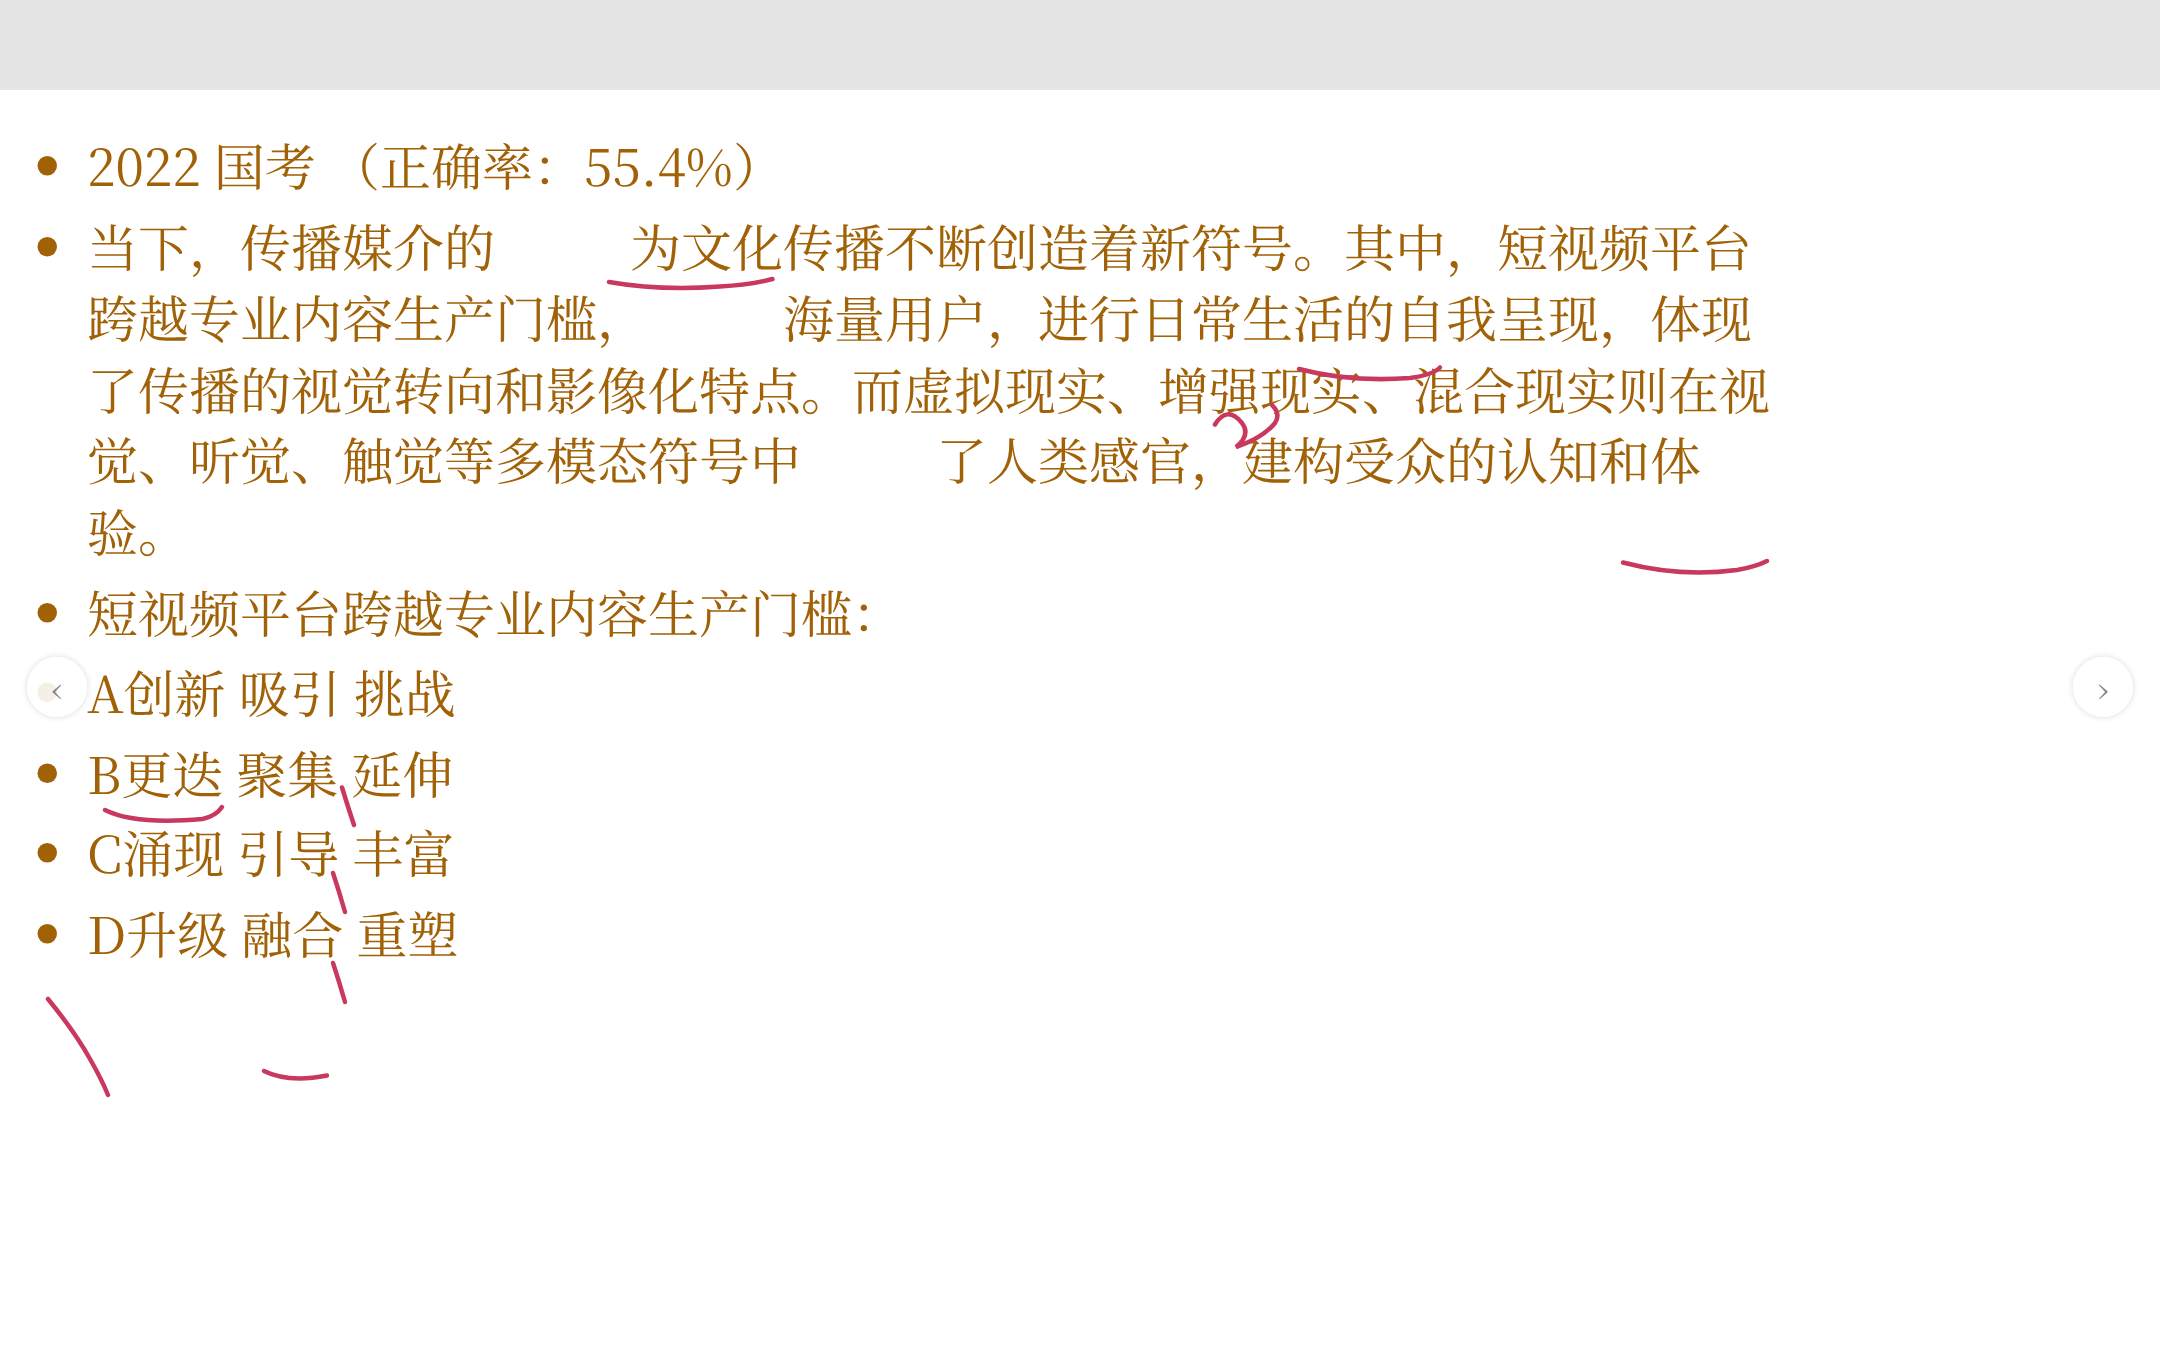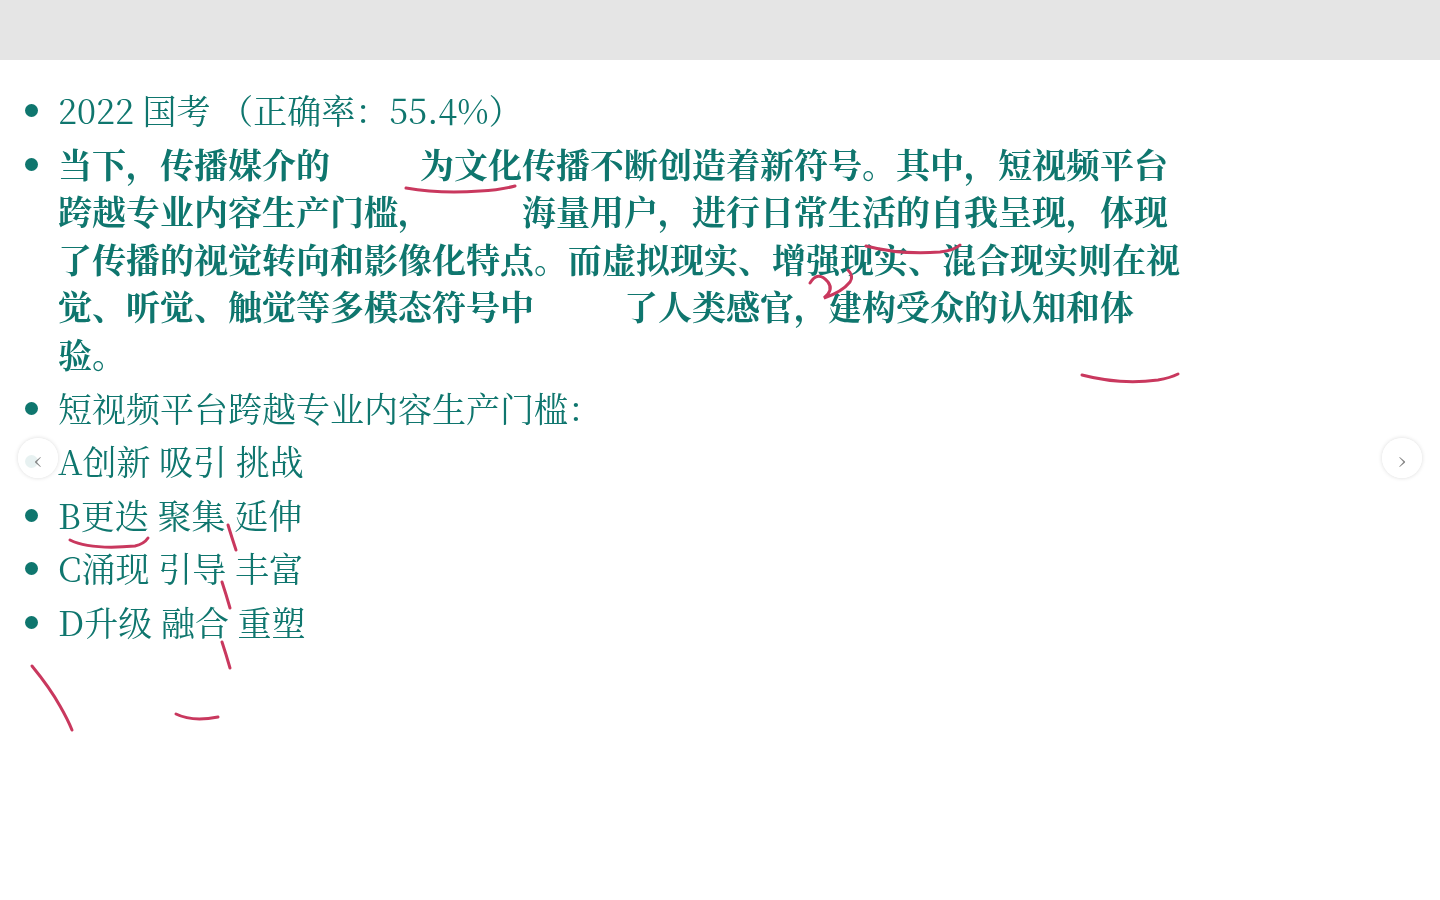--- a/index.html
+++ b/index.html
@@ -16,27 +16,27 @@
     left: 0;
     width: 1440px;
     height: 840px;
     background: #ffffff;
   }
   .content {
     position: absolute;
     top: 20px;
     left: 30px;
     width: 1160px;
-    color: #0f766e;
+    color: #a16207;
     font-size: 34px;
     line-height: 1.40;
   }
   ul { list-style: disc; padding-left: 28px; }
   li { margin: 6px 0; }
-  .passage { text-indent: 0; font-weight: bold; }
+  .passage { text-indent: 0; }
   .blank { display: inline-block; width: 90px; border-bottom: 1px solid transparent; }
   .nav {
     position: absolute;
     top: 378px;
     width: 40px;
     height: 40px;
     border-radius: 50%;
     background: rgba(255,255,255,0.9);
     box-shadow: 0 0 4px rgba(0,0,0,0.15);
     display: flex;

